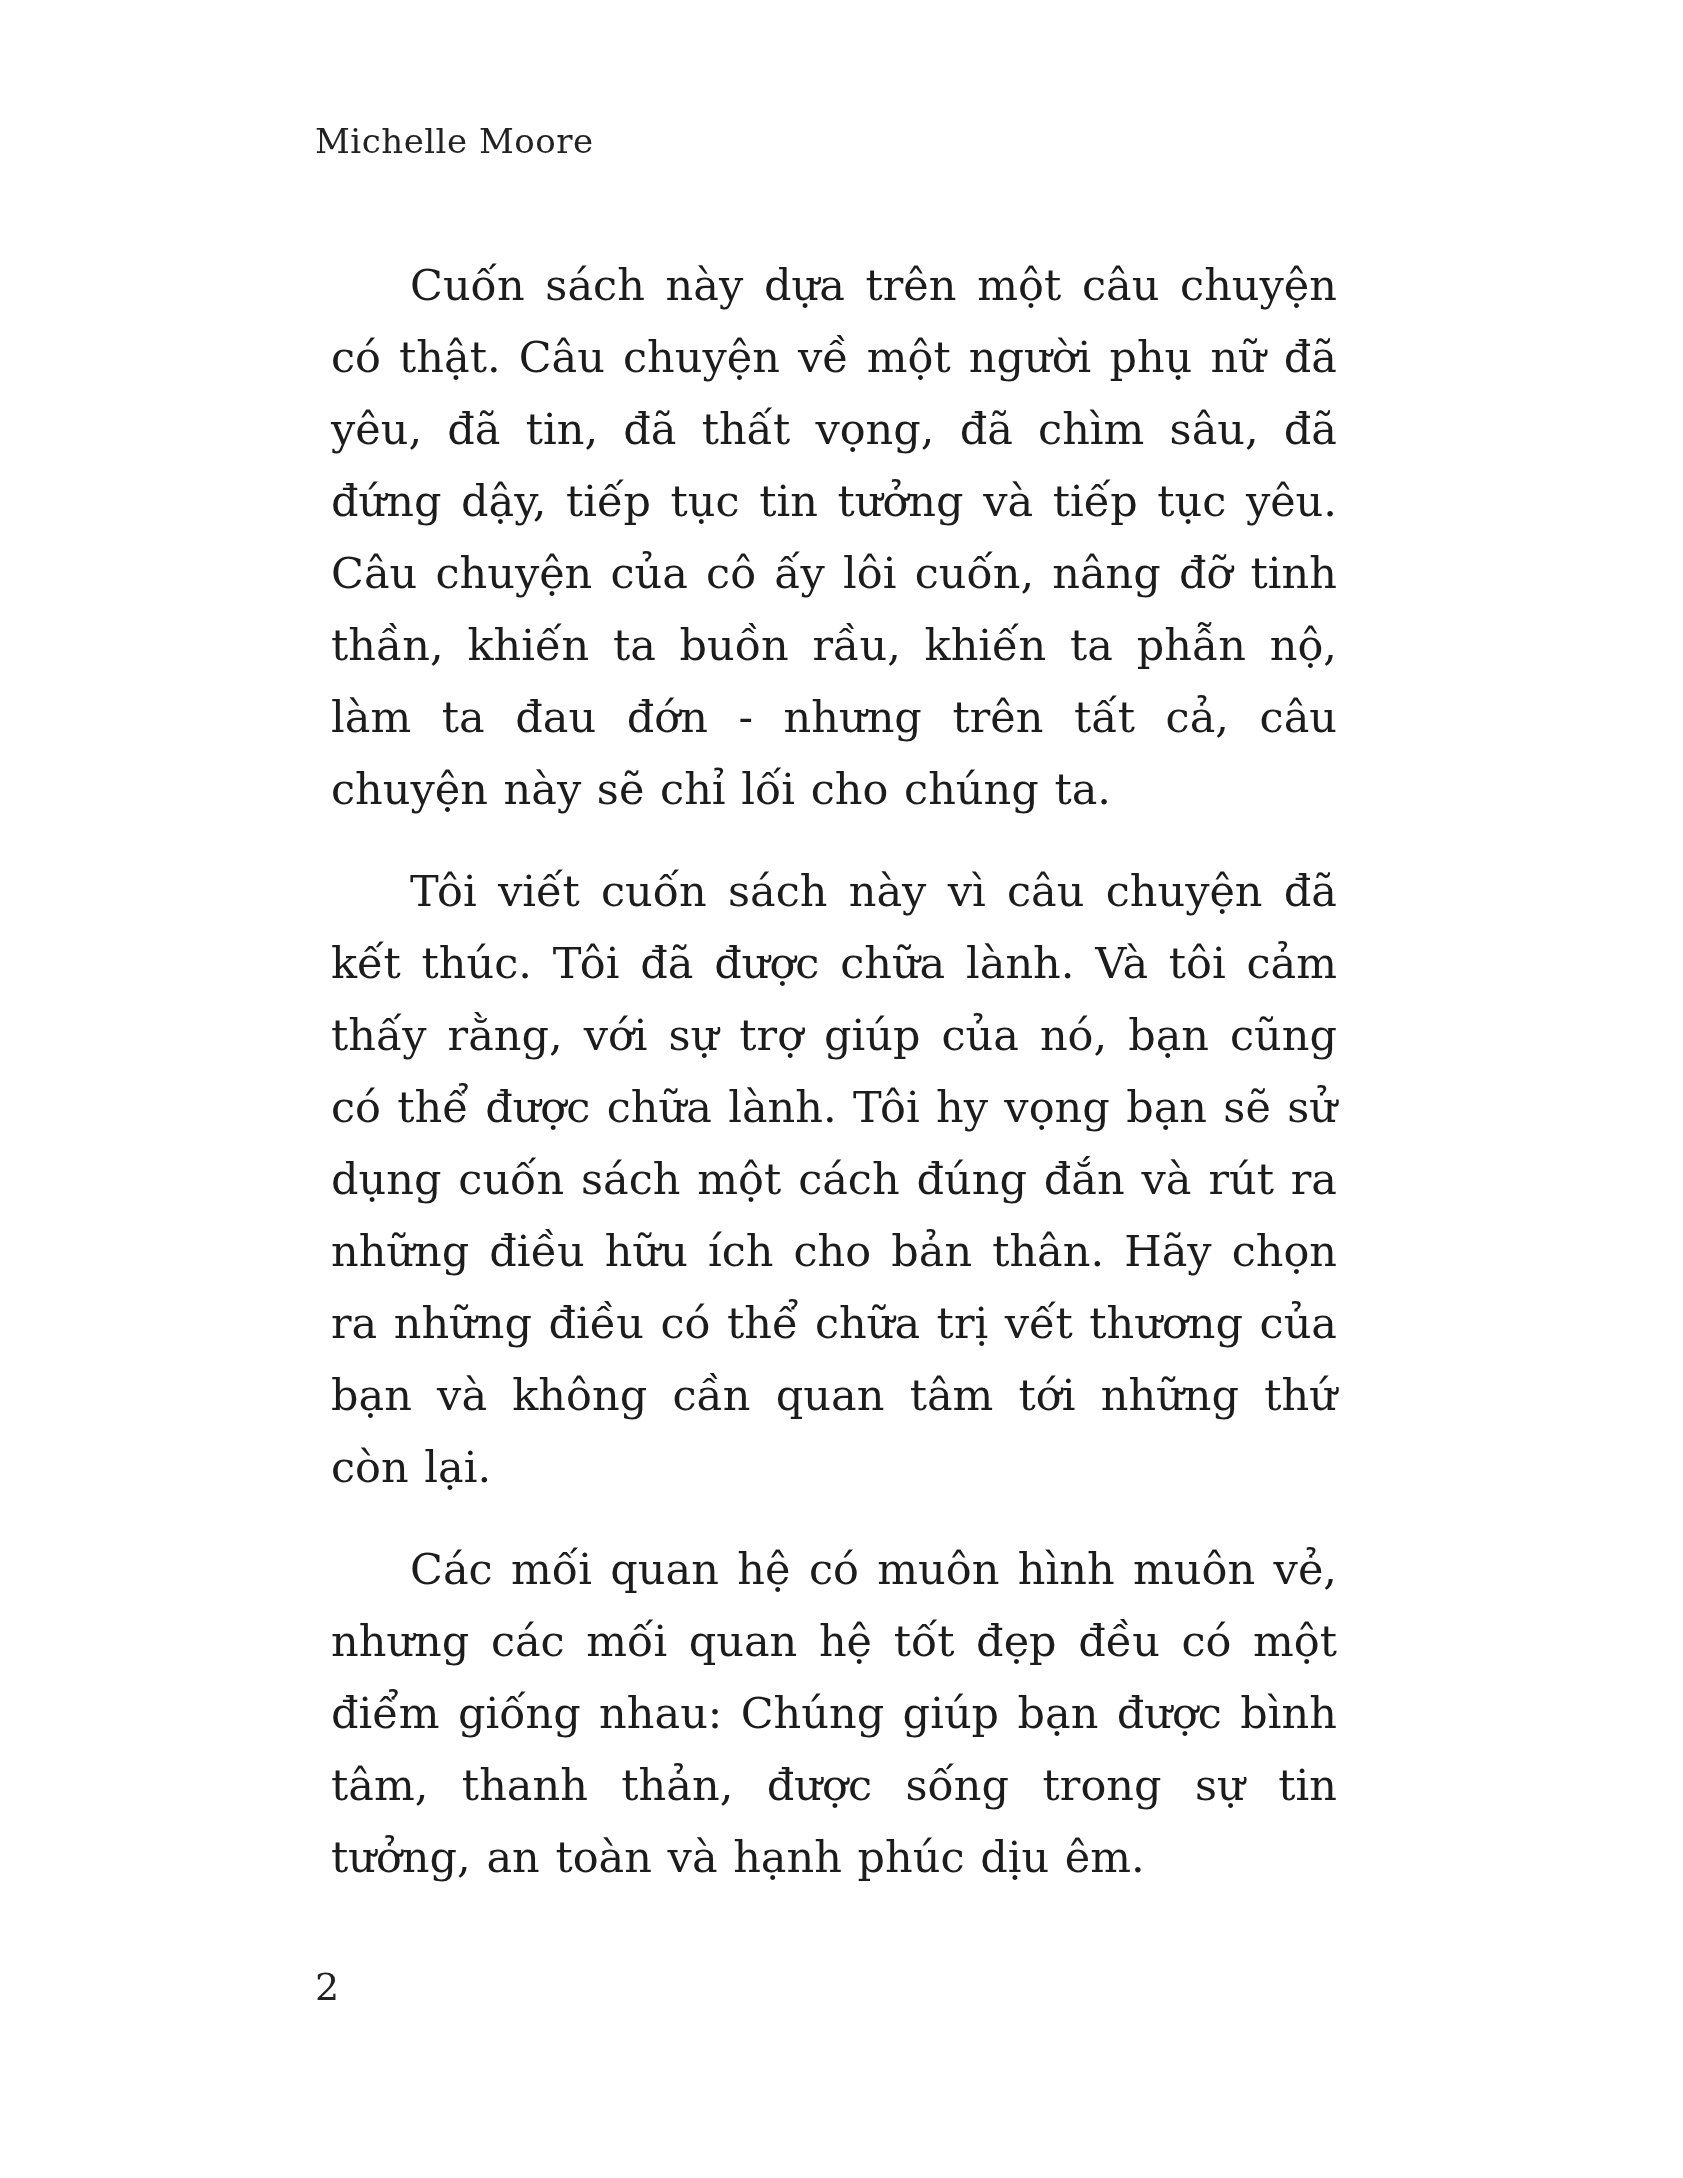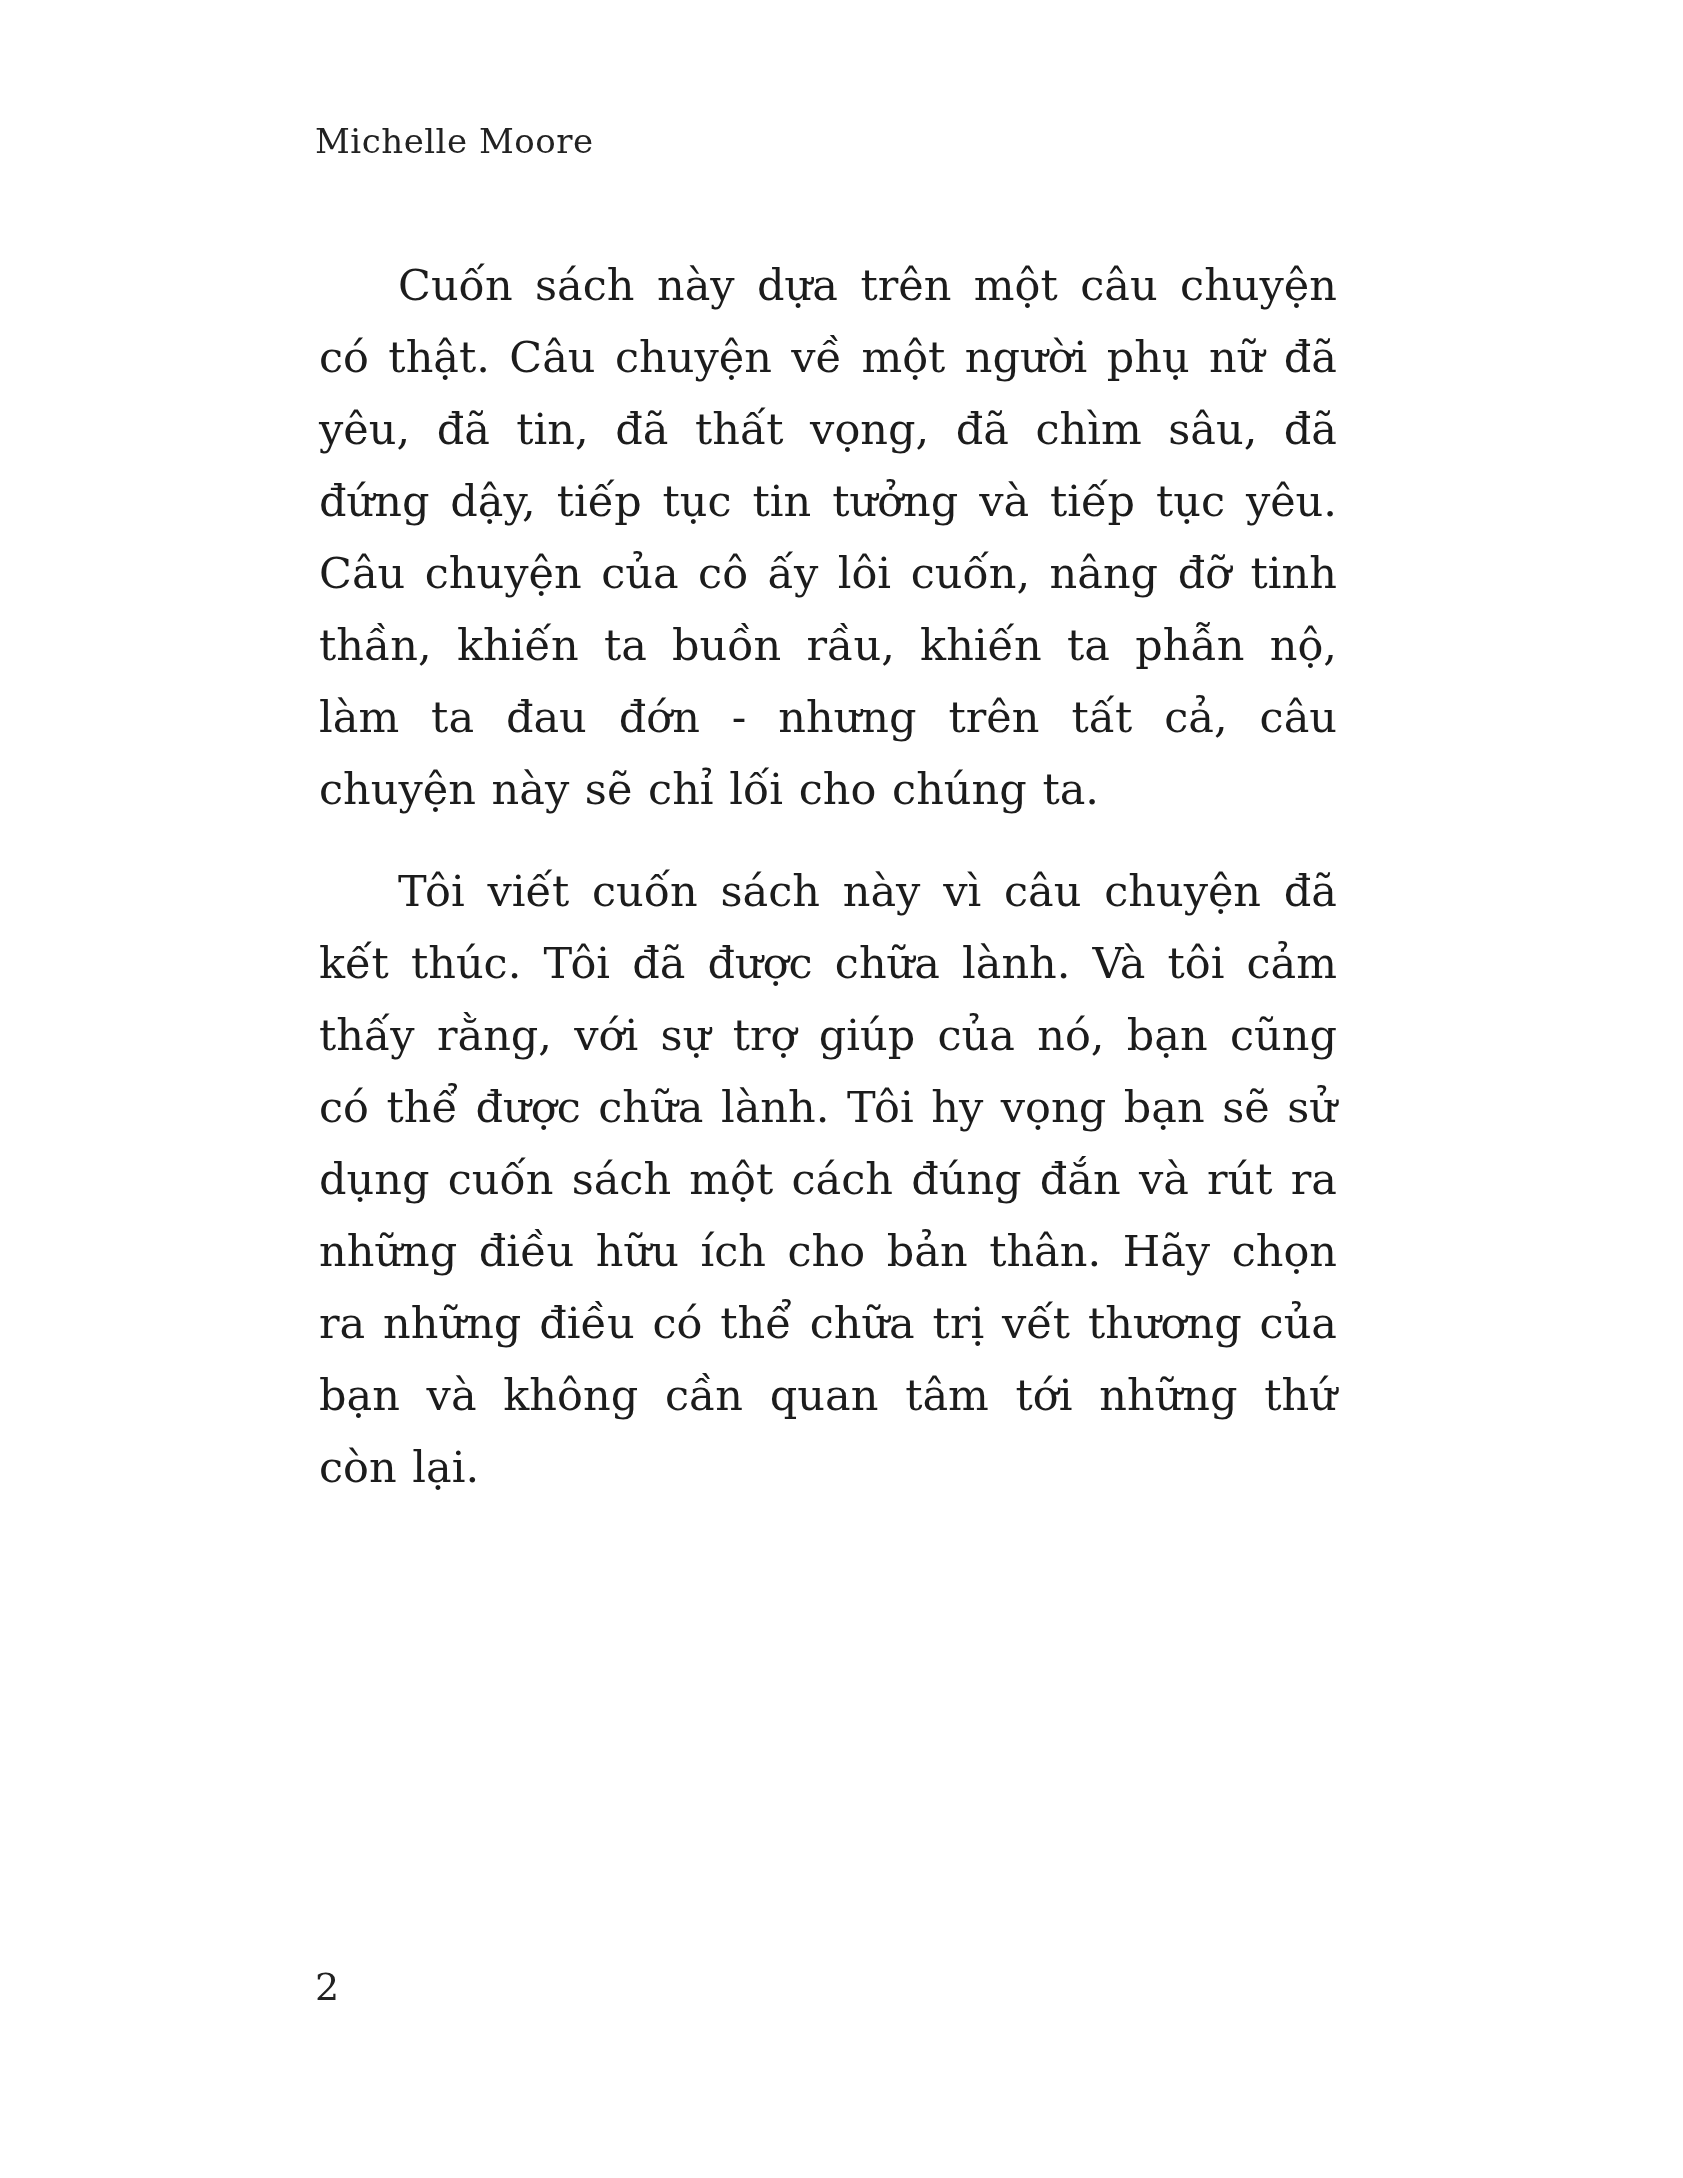--- a/index.html
+++ b/index.html
@@ -33,21 +33,21 @@
   }
   .content {
     position: absolute;
     left: 315px;
     top: 249px;
     width: 1022px;
     text-align: justify;
     text-justify: inter-word;
   }
   .content p {
-    margin: 0 0 30px 4px;
+    margin: 0 0 30px 16px;
     font-size: 43px;
     line-height: 72px;
     text-indent: 79px;
     word-spacing: 2px;
     color: #1c1c1c;
   }
   .content p:last-child {
     margin-bottom: 0;
   }
   .page-number {
@@ -60,17 +60,18 @@
 </style>
 </head>
 <body style="background: rgb(255, 255, 255);">
 
 <div class="page" style="color: rgb(28, 28, 28);">
   <div class="running-head">Michelle Moore</div>
 
   <div class="content">
     <p>Cuốn sách này dựa trên một câu chuyện có thật. Câu chuyện về một người phụ nữ đã yêu, đã tin, đã thất vọng, đã chìm sâu, đã đứng dậy, tiếp tục tin tưởng và tiếp tục yêu. Câu chuyện của cô ấy lôi cuốn, nâng đỡ tinh thần, khiến ta buồn rầu, khiến ta phẫn nộ, làm ta đau đớn - nhưng trên tất cả, câu chuyện này sẽ chỉ lối cho chúng ta.</p>
     <p>Tôi viết cuốn sách này vì câu chuyện đã kết thúc. Tôi đã được chữa lành. Và tôi cảm thấy rằng, với sự trợ giúp của nó, bạn cũng có thể được chữa lành. Tôi hy vọng bạn sẽ sử dụng cuốn sách một cách đúng đắn và rút ra những điều hữu ích cho bản thân. Hãy chọn ra những điều có thể chữa trị vết thương của bạn và không cần quan tâm tới những thứ còn lại.</p>
+    <p>Các mối quan hệ có muôn hình muôn vẻ, nhưng các mối quan hệ tốt đẹp đều có một điểm giống nhau: Chúng giúp bạn được bình tâm, thanh thản, được sống trong sự tin tưởng, an toàn và hạnh phúc dịu êm.</p>
   </div>
 
   <div class="page-number">2</div>
 </div>
 
 
 </body></html>

